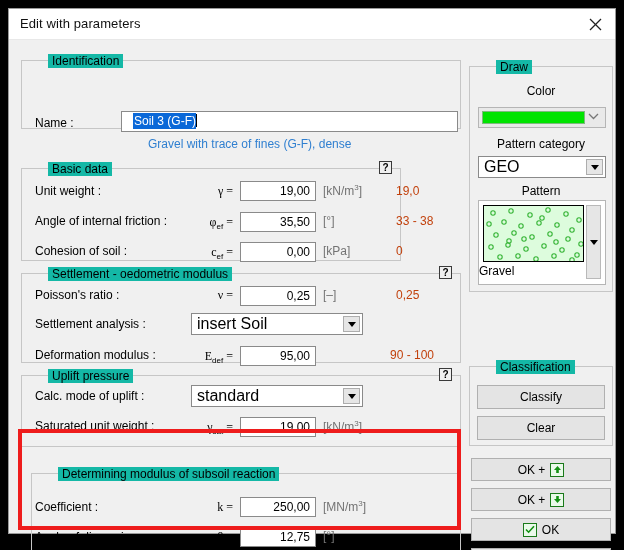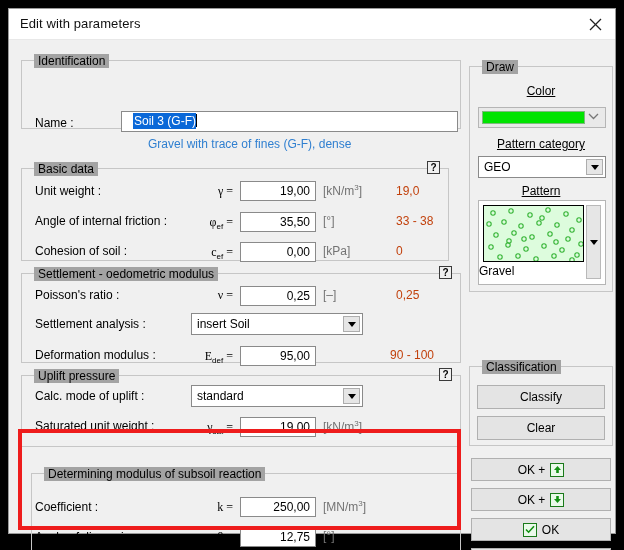--- a/index.html
+++ b/index.html
@@ -72,22 +72,22 @@
 
   
   .group {
     position: absolute;
     border: 1px solid #c6c6c6;
     box-sizing: border-box;
   }
   .group > .legend {
     position: absolute;
     top: -7px;
-    left: 12px;
-    background: #a3a3a3;
+    left: 26px;
+    background: #14b8a6;
     padding: 0 4px;
     font-size: 12px;
     color: #000;
     white-space: nowrap;
   }
   .help-badge {
     position: absolute;
     top: -8px;
     right: 8px;
     width: 13px;
@@ -180,21 +180,21 @@
     white-space: nowrap;
   }
 
   
   .combo {
     position: absolute;
     height: 22px;
     background: #ffffff;
     border: 1px solid #8a8a8a;
     box-sizing: border-box;
-    font-size: 12px;
+    font-size: 16px;
     line-height: 20px;
     padding-left: 5px;
     color: #000;
     white-space: nowrap;
     overflow: hidden;
   }
   .combo .arrowbtn {
     position: absolute;
     right: 2px;
     top: 2px;
@@ -215,21 +215,20 @@
   }
 
   
   .centered-lbl {
     position: absolute;
     width: 100%;
     text-align: center;
     font-size: 12px;
     color: #000;
     left: 0;
-    text-decoration: underline;
   }
   .colorfield {
     position: absolute;
     left: 8px;
     top: 40px;
     width: 128px;
     height: 21px;
     background: #e9e9e9;
     border: 1px solid #b5b5b5;
     box-sizing: border-box;
@@ -349,21 +348,21 @@
 
       <div class="group" style="left:12px; top:20px; width:440px; height:69px;">
         <span class="legend">Identification</span>
       </div>
       <div class="lbl" style="left:26px; top:76px;">Name :</div>
       <div class="namebox">
         <span class="sel">Soil 3 (G-F)</span><span class="caret"></span>
       </div>
       <div class="subdesc">Gravel with trace of fines (G-F), dense</div>
 
-      <div class="group" style="left:12px; top:128px; width:428px; height:93px;">
+      <div class="group" style="left:12px; top:128px; width:380px; height:93px;">
         <span class="legend">Basic data</span>
         <span class="help-badge">?</span>
       </div>
 
       <div class="lbl" style="left:26px; top:144px;">Unit weight :</div>
       <div class="sym" style="left:180px; top:144px; width:44px;">γ =</div>
       <div class="txtbox" style="left:231px; top:141px; width:76px;">19,00</div>
       <div class="unit" style="left:314px; top:143px;"><span>[kN/m</span><sup>3</sup><span>]</span></div>
       <div class="hint" style="left:387px; top:144px;">19,0</div>
 

